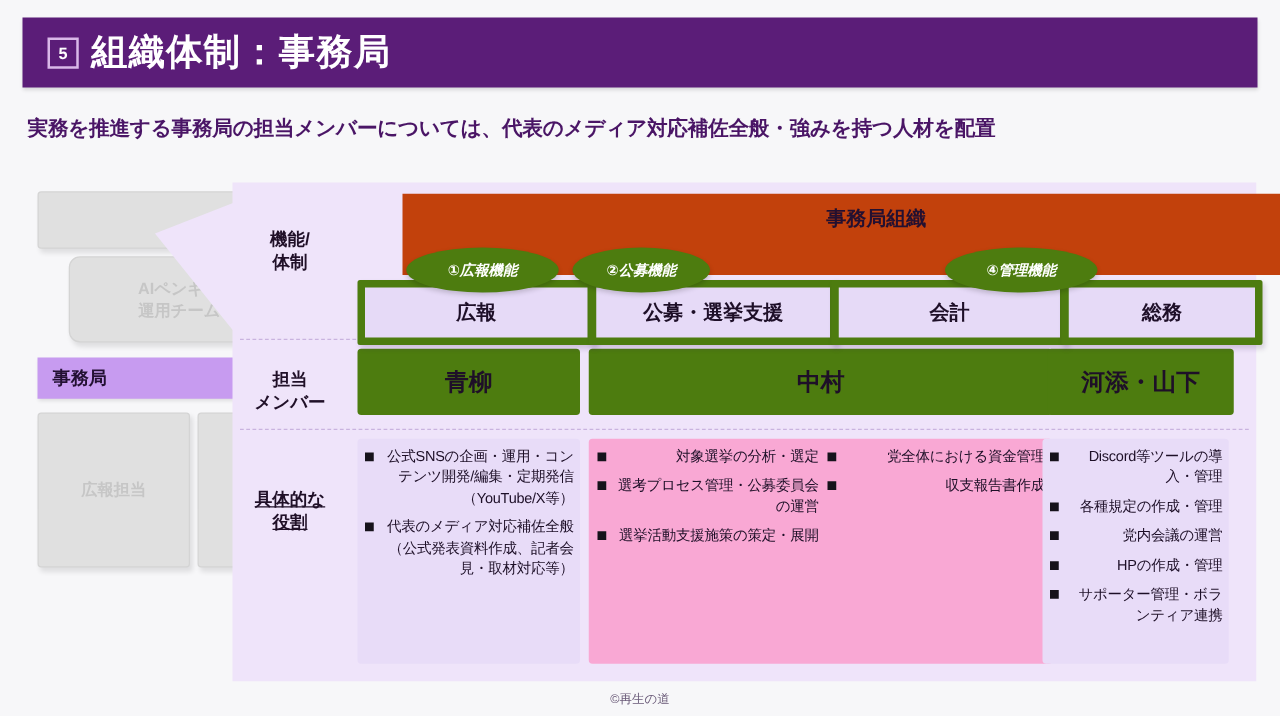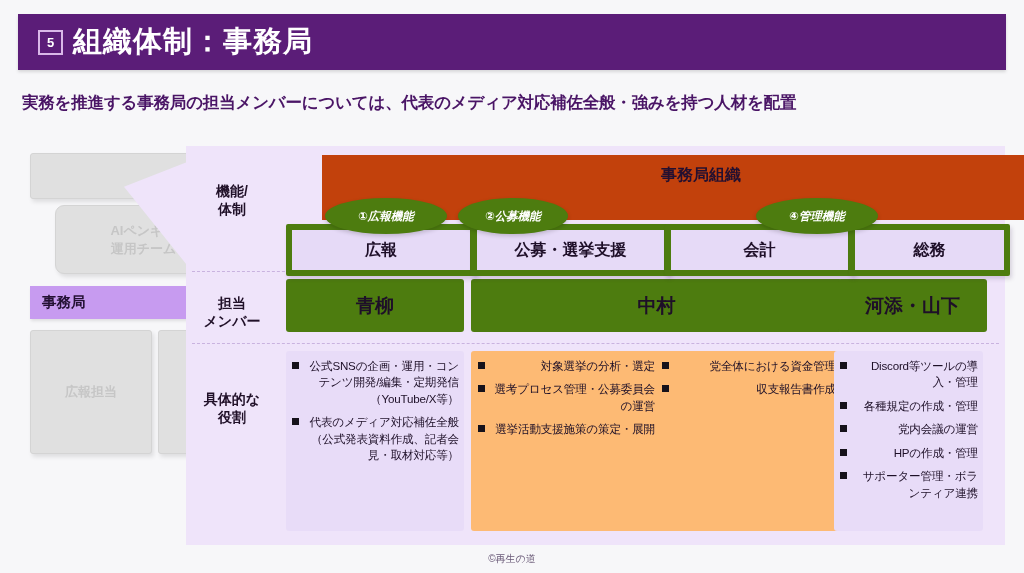--- a/index.html
+++ b/index.html
@@ -132,21 +132,21 @@
     left: 0;
     width: 92px;
     text-align: center;
     color: #201028;
     font-size: 14px;
     font-weight: bold;
     line-height: 1.3;
   }
   #lbl-func { top: 36px; }
   #lbl-mem  { top: 148px; }
-  #lbl-role { top: 244px; }
+  #lbl-role { top: 244px; text-decoration: underline; }
 
   .dashsep {
     position: absolute;
     left: 6px;
     width: 807px;
     border-top: 1.6px dashed #c9b3df;
   }
   #sep1 { top: 125px; }
   #sep2 { top: 197px; }
 
@@ -237,21 +237,21 @@
     position: absolute;
     top: 205px;
     height: 180px;
     background: #e8dcf8;
     border-radius: 3px;
     padding: 7px 5px 5px 5px;
     box-sizing: border-box;
     text-align: right;
   }
   #role-0 { left: 100px; width: 178px; }
-  #role-1 { left: 285px; width: 371px; background: #fdba74; text-decoration: underline; }
+  #role-1 { left: 285px; width: 371px; background: #f9a8d4; text-decoration: underline; }
   #role-2 { left: 648px; width: 149px; }
 
   .subcol {
     position: absolute;
     top: 7px;
   }
   #sub-sel { left: 6px;   width: 178px; }
   #sub-fin { left: 190px; width: 175px; }
 
   ul.blist {

